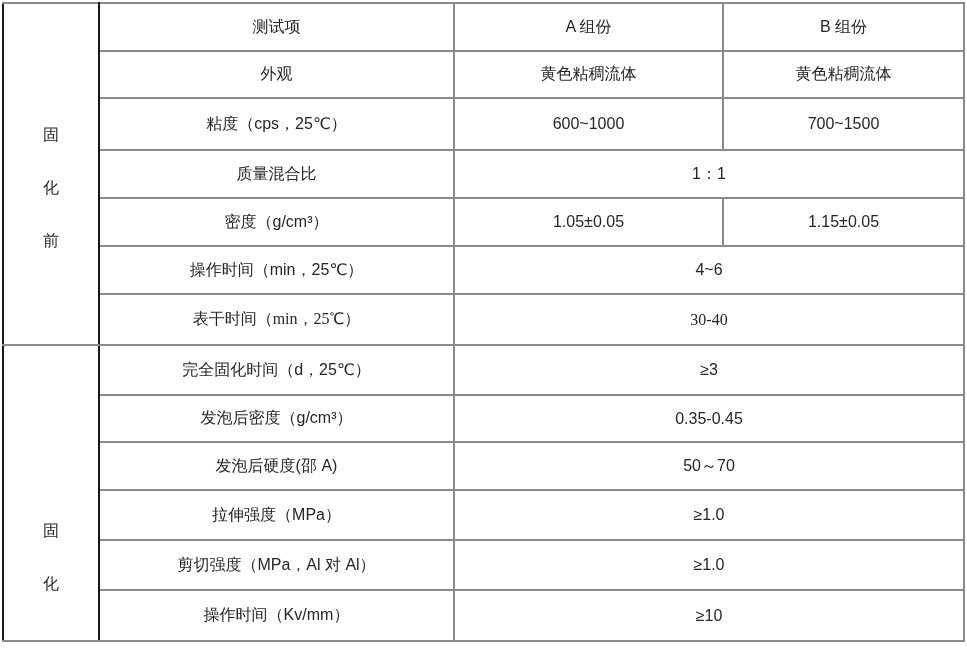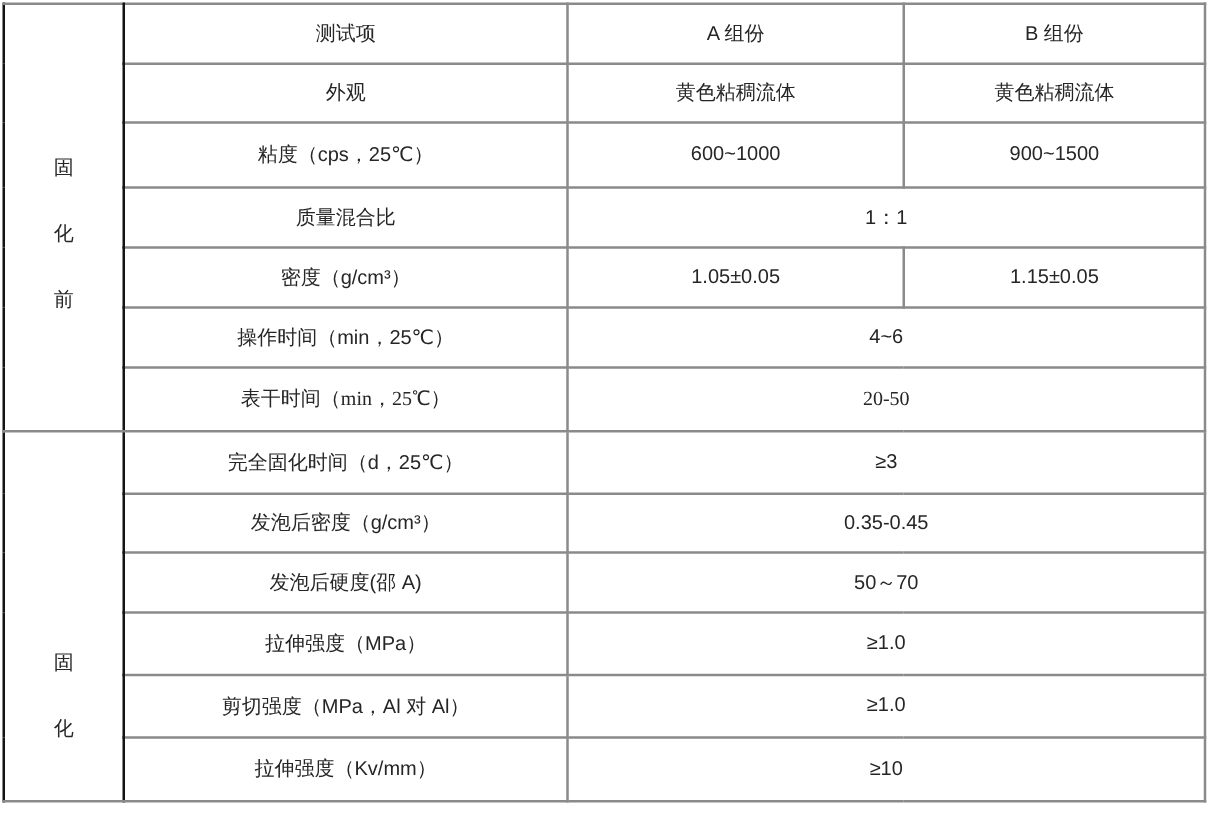--- a/index.html
+++ b/index.html
@@ -90,38 +90,38 @@
         <td>B 组份</td>
       </tr>
       <tr class="r2">
         <td>外观</td>
         <td>黄色粘稠流体</td>
         <td>黄色粘稠流体</td>
       </tr>
       <tr class="r3">
         <td>粘度（cps，25℃）</td>
         <td>600~1000</td>
-        <td>900~1500</td>
+        <td>700~1500</td>
       </tr>
       <tr class="r4">
         <td>质量混合比</td>
         <td colspan="2">1：1</td>
       </tr>
       <tr class="r5">
         <td>密度（g/cm³）</td>
         <td>1.05±0.05</td>
         <td>1.15±0.05</td>
       </tr>
       <tr class="r6">
         <td>操作时间（min，25℃）</td>
         <td colspan="2">4~6</td>
       </tr>
       <tr class="r7">
         <td>表干时间（min，25℃）</td>
-        <td colspan="2">20-50</td>
+        <td colspan="2">30-40</td>
       </tr>
       <tr class="r8">
         <td class="sec" rowspan="6">
           <div class="seclabel post">
             <span>固</span>
             <span>化</span>
           </div>
         </td>
         <td>完全固化时间（d，25℃）</td>
         <td colspan="2">≥3</td>
@@ -136,18 +136,18 @@
       </tr>
       <tr class="r11">
         <td>拉伸强度（MPa）</td>
         <td colspan="2">≥1.0</td>
       </tr>
       <tr class="r12">
         <td>剪切强度（MPa，Al 对 Al）</td>
         <td colspan="2">≥1.0</td>
       </tr>
       <tr class="r13">
-        <td>拉伸强度（Kv/mm）</td>
+        <td>操作时间（Kv/mm）</td>
         <td colspan="2">≥10</td>
       </tr>
     </tbody>
   </table>
 </div>
 
 </body></html>

